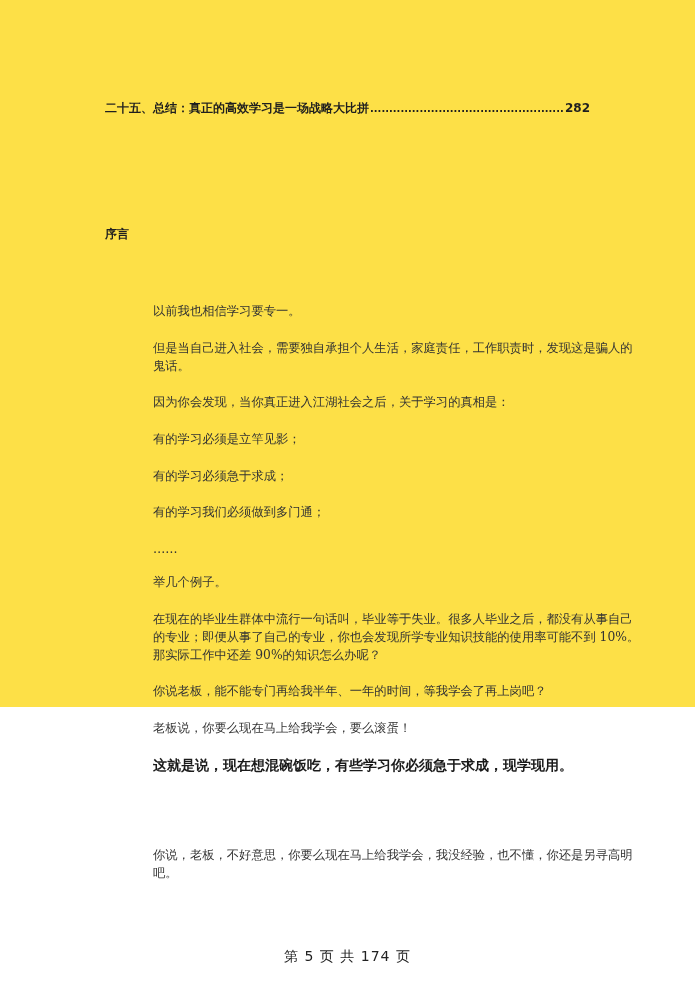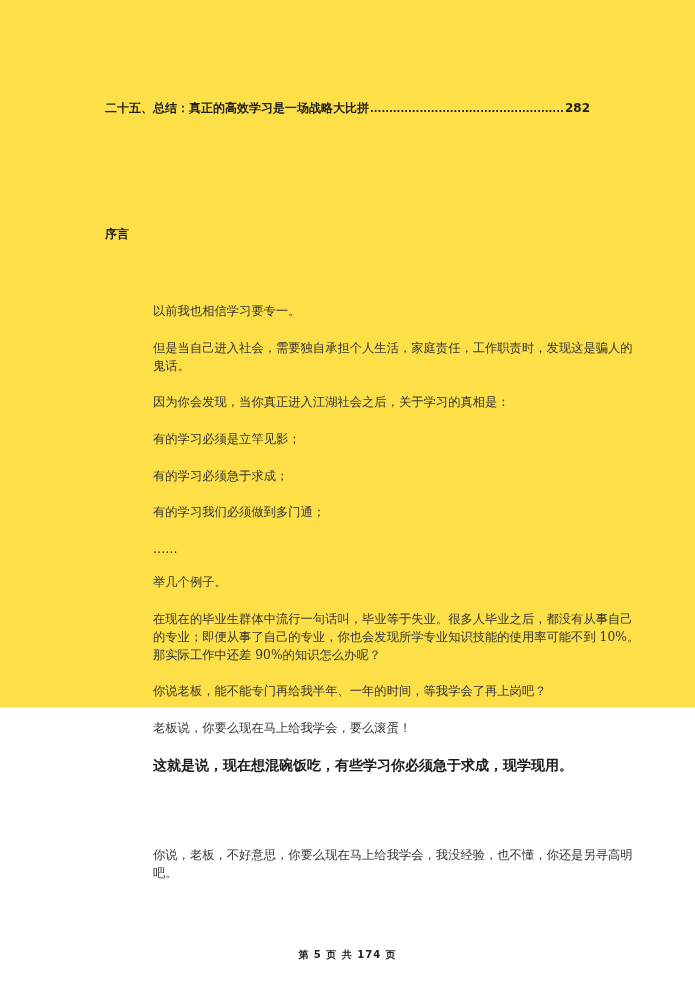--- a/index.html
+++ b/index.html
@@ -10,21 +10,21 @@
               align-items: baseline; font-family: "DejaVu Sans", "Liberation Sans", sans-serif;
               font-weight: bold; font-size: 12px; color: #1f1f1f; }
   .toc-title { white-space: nowrap; }
   .toc-dots { flex: 1; overflow: hidden; white-space: nowrap; letter-spacing: 0px; margin: 0 1px; font-size: 10px; }
   .toc-page { white-space: nowrap; }
   .heading { position: absolute; left: 105px; top: 226px; font-family: "DejaVu Sans", "Liberation Sans", sans-serif;
              font-weight: bold; font-size: 12px; color: #1f1f1f; }
   .para { position: absolute; left: 105px; width: 490px; font-size: 12.3px; line-height: 18px; color: #333; margin-left: 48px; }
   .para.bold { font-family: "DejaVu Sans", "Liberation Sans", sans-serif; font-weight: bold; color: #1a1a1a; font-size: 14px; }
   .footer { position: absolute; left: 0; width: 695px; top: 948px; text-align: center;
-            font-family: "DejaVu Sans", "Liberation Sans", sans-serif; font-weight: bold; font-size: 10px; color: #222; letter-spacing: 1px; }
+            font-family: "DejaVu Sans", "Liberation Sans", sans-serif; font-weight: normal; font-size: 14px; color: #222; letter-spacing: 1px; }
 </style>
 </head>
 <body>
 
 <div class="page">
 
   <div class="toc-line">
     <span class="toc-title">二十五、总结：真正的高效学习是一场战略大比拼</span>
     <span class="toc-dots">..................................................................................................................................................</span>
     <span class="toc-page">282</span>

